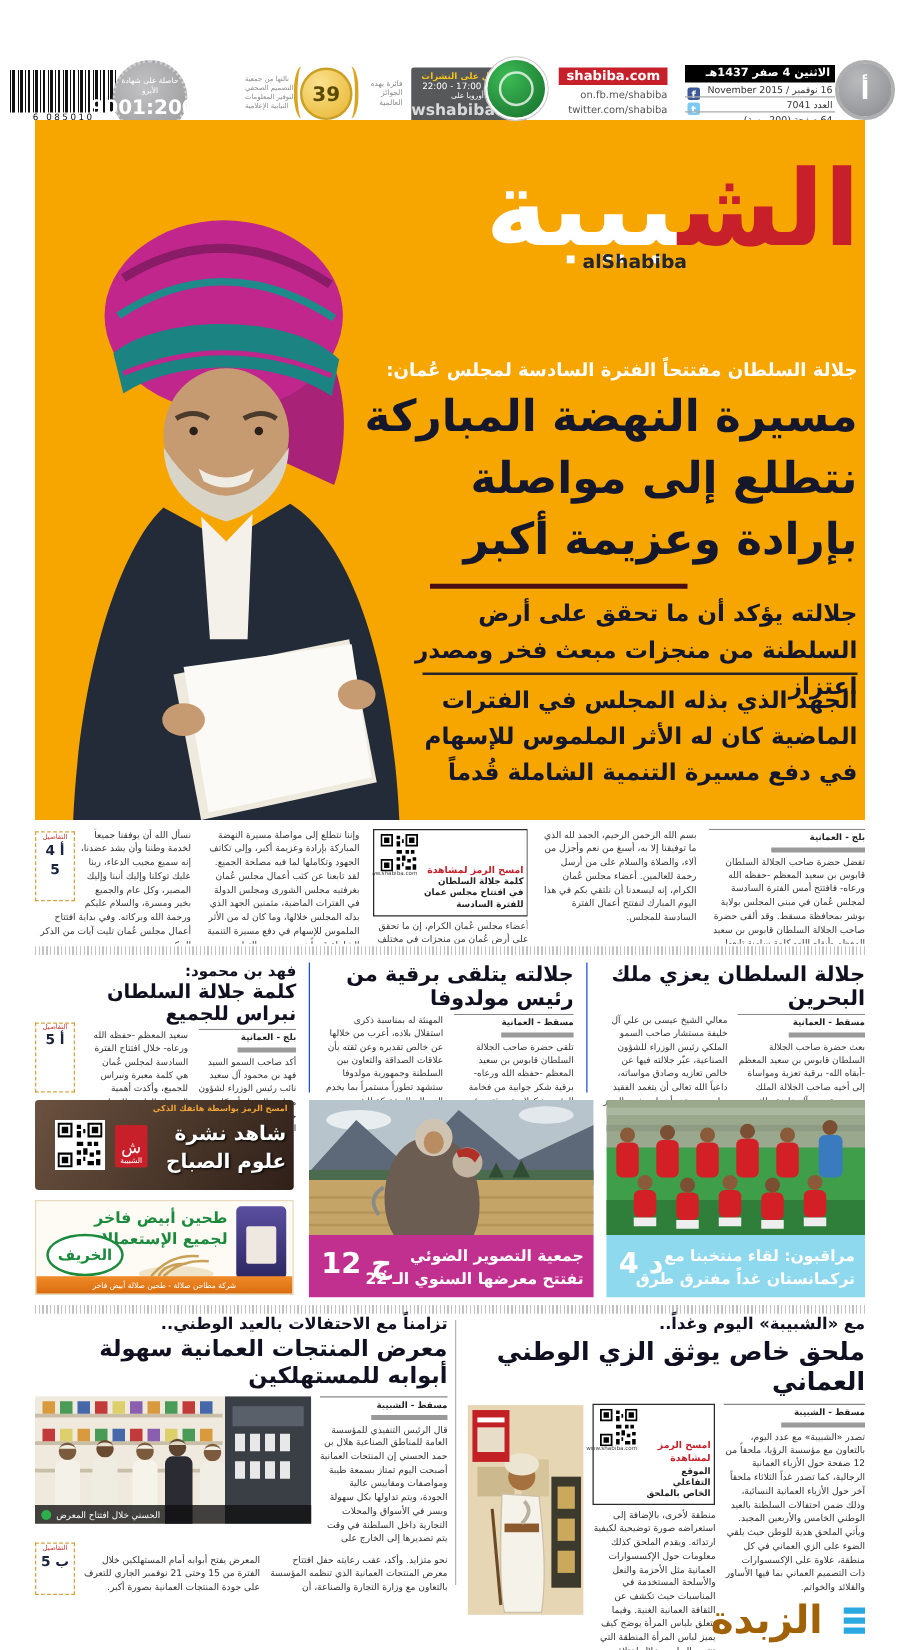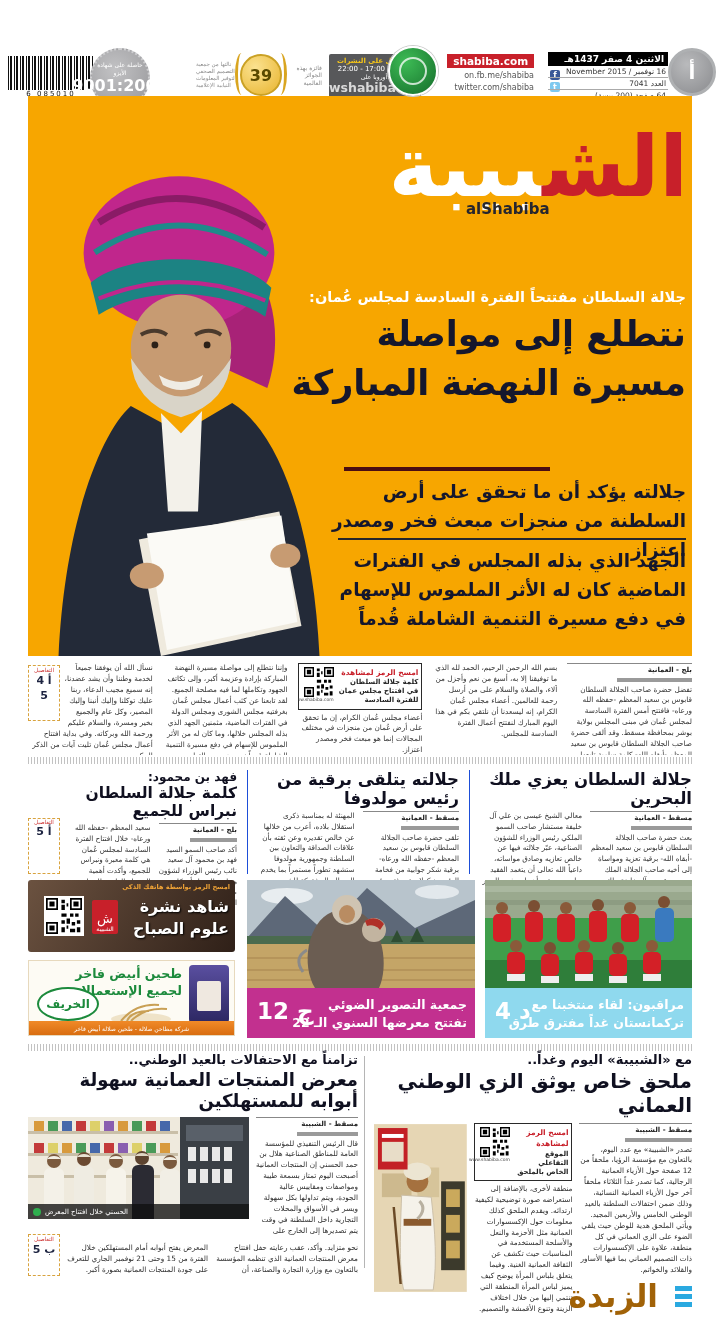--- a/index.html
+++ b/index.html
@@ -63,21 +63,21 @@
   .subhead{position:absolute;right:6px;color:#15172d;font-weight:bold;font-size:18.5px;line-height:29px;direction:rtl;text-align:right;}
   .sh1{top:381px;left:296px;}
   .rule-thin{position:absolute;top:442px;right:6px;left:310px;height:2px;background:#26262a;}
   .sh2{top:450px;left:282px;}
   
   .leadbody{position:absolute;left:28px;top:663px;width:664px;height:92px;display:flex;direction:rtl;gap:10px;}
   .lcol{flex:1;font-size:7.3px;line-height:1.5;text-align:right;color:#333;overflow:hidden;}
   .srcrow{font-size:7px;font-weight:bold;color:#222;border-top:1px solid #888;padding-top:1px;}
   .srcbar{height:4px;background:#9a9a9a;margin:2px 0 3px;width:60%;}
   .qrbox{border:1.5px solid #2a2a2a;background:#fff;padding:3px;display:flex;direction:rtl;gap:4px;margin-bottom:3px;}
-  .qr-text{flex:1;}
+  .qr-text{flex:1;margin-top:23px;}
   .qr-title{color:#C8202A;font-weight:bold;font-size:7.5px;}
   .qr-sub{font-size:7px;font-weight:bold;color:#222;line-height:1.3;}
   .qr-side{width:32px;text-align:center;}
   .qr-svg{width:30px;height:30px;display:block;}
   .qr-site{font-size:4.5px;color:#444;}
   .detbox{float:left;width:30px;height:54px;border:1px dashed #d8a33e;margin:2px 4px 0 0;text-align:center;background:#fff;}
   .det-lab{font-size:5.5px;color:#c33;}
   .det-ref{font-size:11px;font-weight:bold;color:#1c2340;line-height:1.3;}
   
   .sep{position:absolute;left:28px;width:664px;height:7px;
@@ -223,22 +223,23 @@
       <polygon points="118,430 252,412 268,518 138,546" fill="#fbfaf6"></polygon>
       <ellipse cx="118" cy="472" rx="17" ry="13" fill="#c79b72"></ellipse>
       <ellipse cx="256" cy="452" rx="15" ry="12" fill="#c79b72"></ellipse>
     </svg>
     <div class="masthead">
       <span class="mh-red">الش‍</span><span class="mh-white">‍بيبة</span>
     </div>
     <div class="mh-latin">alShabiba</div>
     <div class="kicker">جلالة السلطان مفتتحاً الفترة السادسة لمجلس عُمان:</div>
     <div class="headline">
+      <div>مسيرة النهضة المباركة</div>
       <div>نتطلع إلى مواصلة</div>
-      <div>مسيرة النهضة المباركة</div>
+      <div>بإرادة وعزيمة أكبر</div>
     </div>
     <div class="rule-red"></div>
     <div class="subhead sh1">جلالته يؤكد أن ما تحقق على أرض السلطنة من منجزات مبعث فخر ومصدر اعتزاز</div>
     <div class="rule-thin"></div>
     <div class="subhead sh2">الجهد الذي بذله المجلس في الفترات الماضية كان له الأثر الملموس للإسهام في دفع مسيرة التنمية الشاملة قُدماً</div>
   </div>
 
   <div class="leadbody">
     <div class="lcol">
       <div class="srcrow">بلج - العمانية</div>

